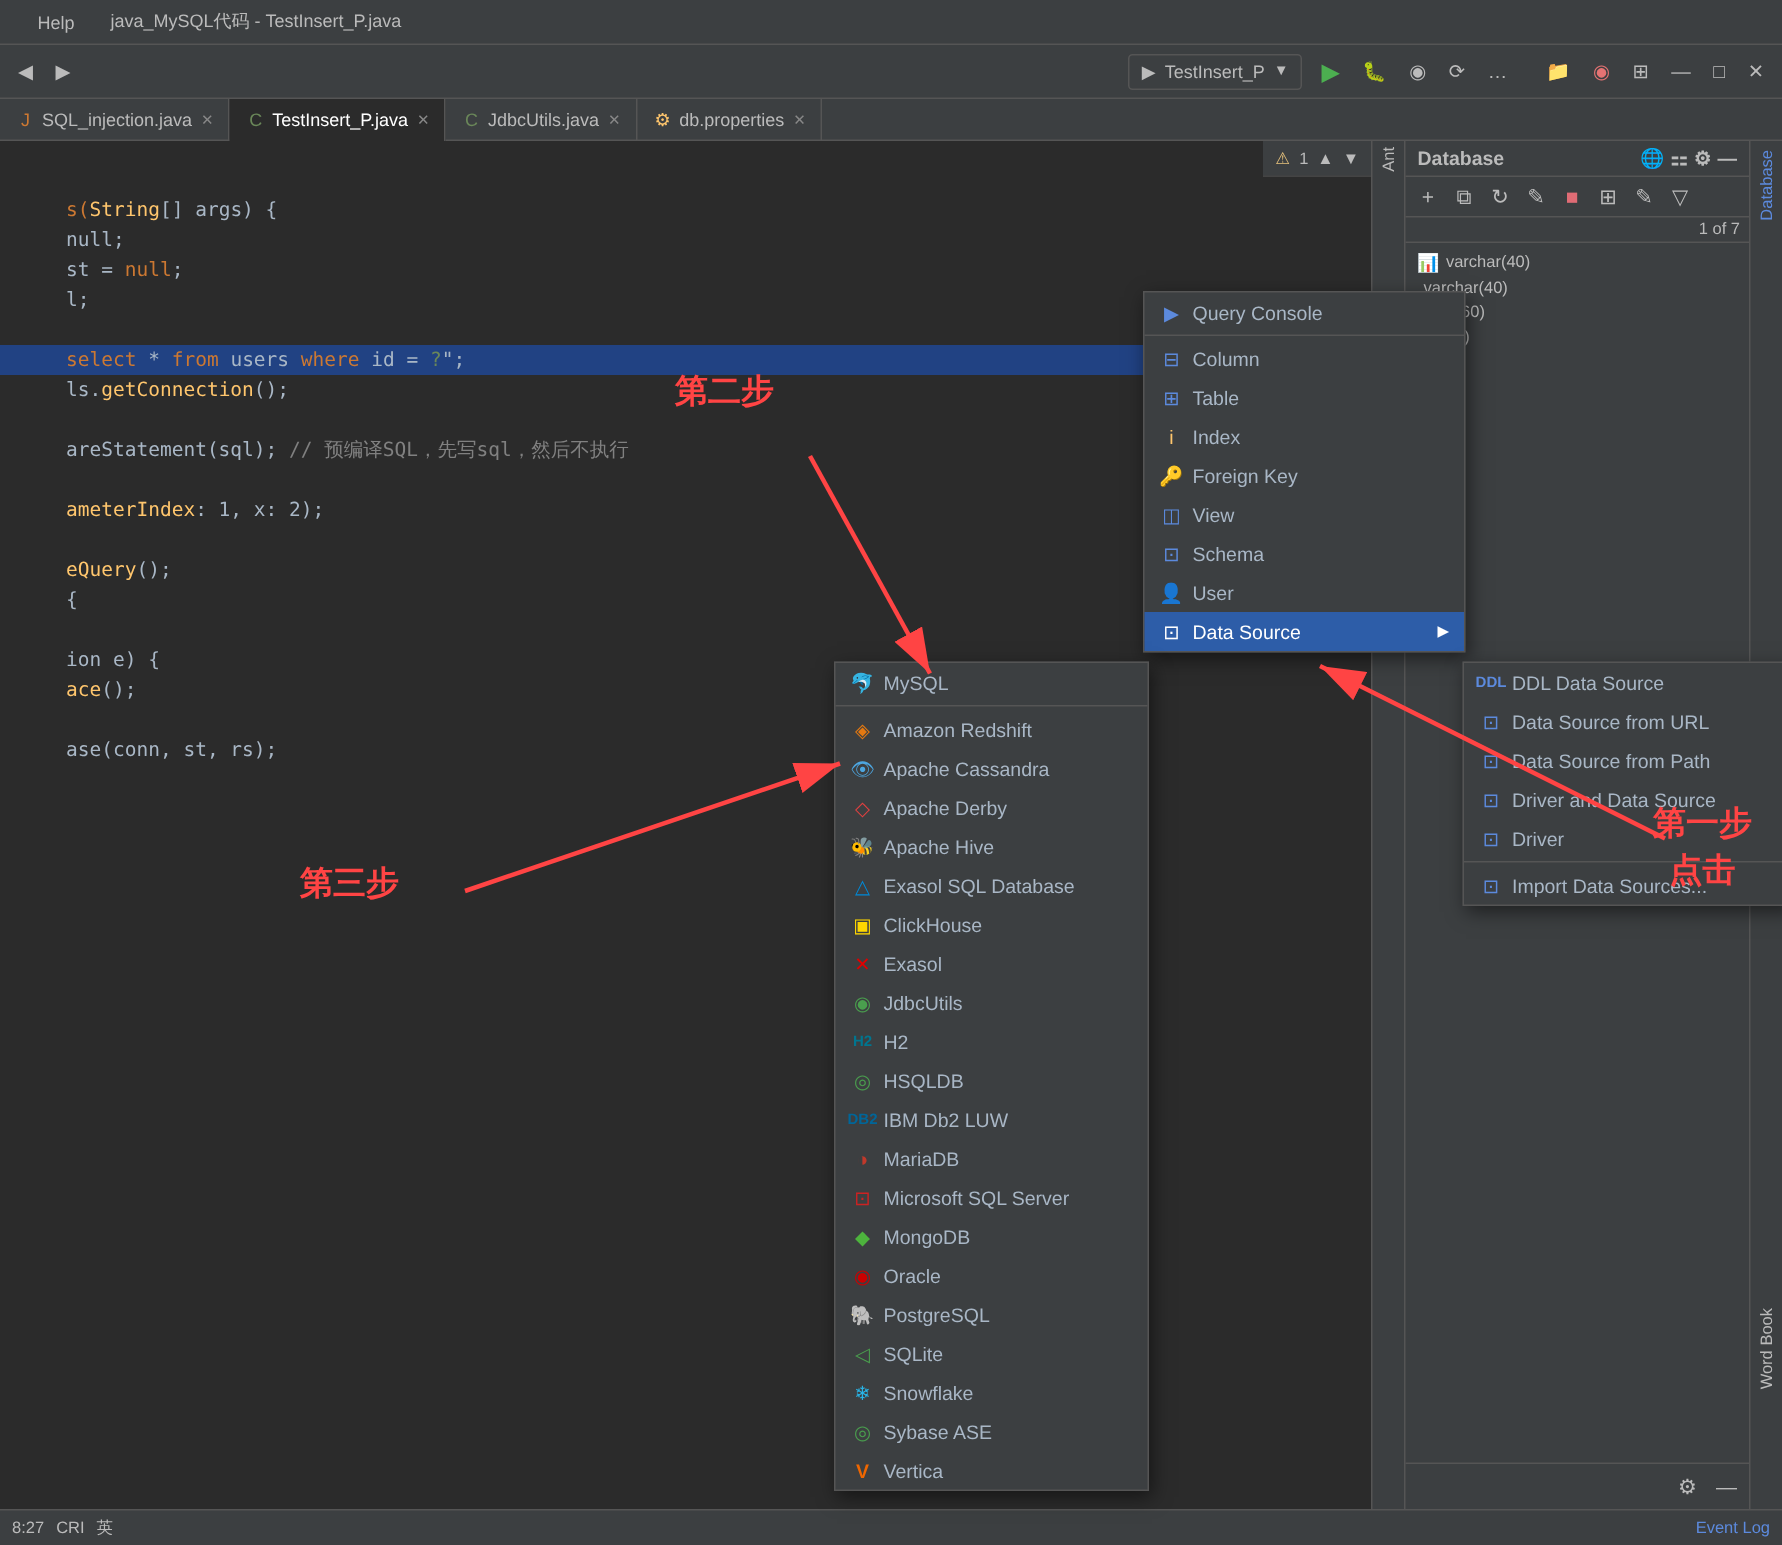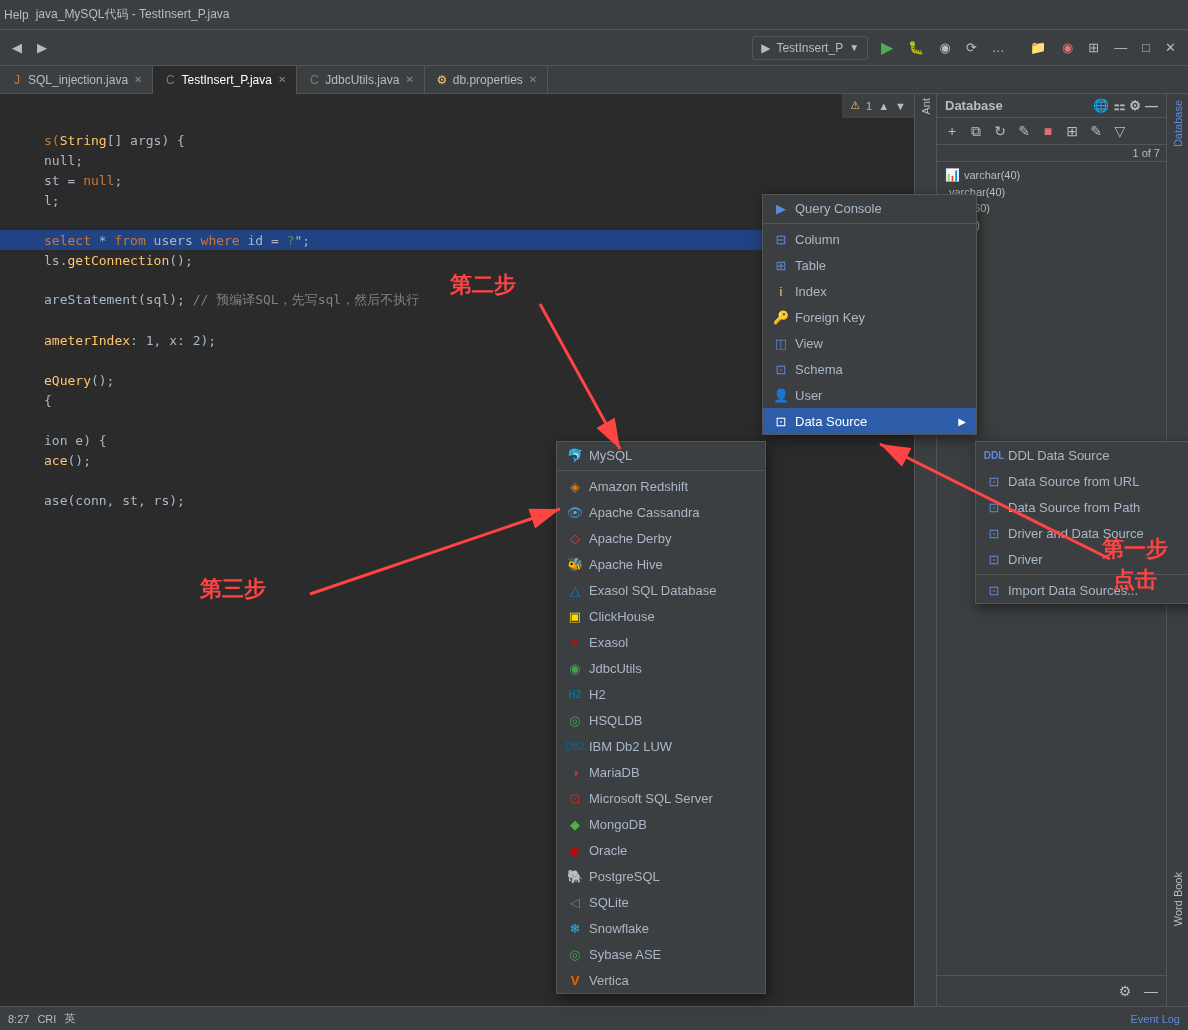--- a/index.html
+++ b/index.html
@@ -13,26 +13,26 @@
       font-size: 13px;
       color: #a9b7c6;
     }
 
     
     .title-bar {
       background: #3c3f41;
       height: 30px;
       display: flex;
       align-items: center;
-      padding: 0 4px;
+      padding: 0 25px;
       border-bottom: 1px solid #555;
       color: #bbb;
       font-size: 12px;
     }
-    .title-bar .title-text { margin-left: 7px; }
+    .title-bar .title-text { margin-left: 24px; }
 
     
     .tab-bar {
       background: #3c3f41;
       height: 28px;
       display: flex;
       align-items: center;
       border-bottom: 1px solid #555;
     }
     .tab {
@@ -500,21 +500,21 @@
     </div>
     <div class="menu-item">
       <span class="menu-icon" style="color:#00758f;font-size:10px;font-weight:bold">H2</span>
       <span>H2</span>
     </div>
     <div class="menu-item">
       <span class="menu-icon" style="color:#4a9f4e">◎</span>
       <span>HSQLDB</span>
     </div>
     <div class="menu-item">
-      <span class="menu-icon" style="color:#006699;font-size:10px;font-weight:normal">DB2</span>
+      <span class="menu-icon" style="color:#006699;font-size:10px;font-weight:bold">DB2</span>
       <span>IBM Db2 LUW</span>
     </div>
     <div class="menu-item">
       <span class="menu-icon" style="color:#c0392b">◑</span>
       <span>MariaDB</span>
     </div>
     <div class="menu-item">
       <span class="menu-icon" style="color:#cc2222">⊡</span>
       <span>Microsoft SQL Server</span>
     </div>
@@ -569,21 +569,21 @@
       <span class="menu-icon" style="color:#5c8add">⊡</span>
       <span>Driver</span>
     </div>
     <div class="menu-separator"></div>
     <div class="menu-item">
       <span class="menu-icon" style="color:#5c8add">⊡</span>
       <span>Import Data Sources...</span>
     </div>
   </div>
 
-  <div class="annotation" style="top:176px;left:450px">第二步</div>
+  <div class="annotation" style="top:152px;left:450px">第二步</div>
 
   <div class="annotation" style="top:480px;left:200px">第三步</div>
 
   <div class="annotation" style="top:440px;right:20px;text-align:center;line-height:1.4">
     <span style="color:#ff4444;font-size:22px;font-weight:bold">第一步<br>点击</span>
   </div>
 
   <svg class="arrow-svg" style="top:0;left:0;width:100%;height:100%;pointer-events:none">
 
     <defs>

